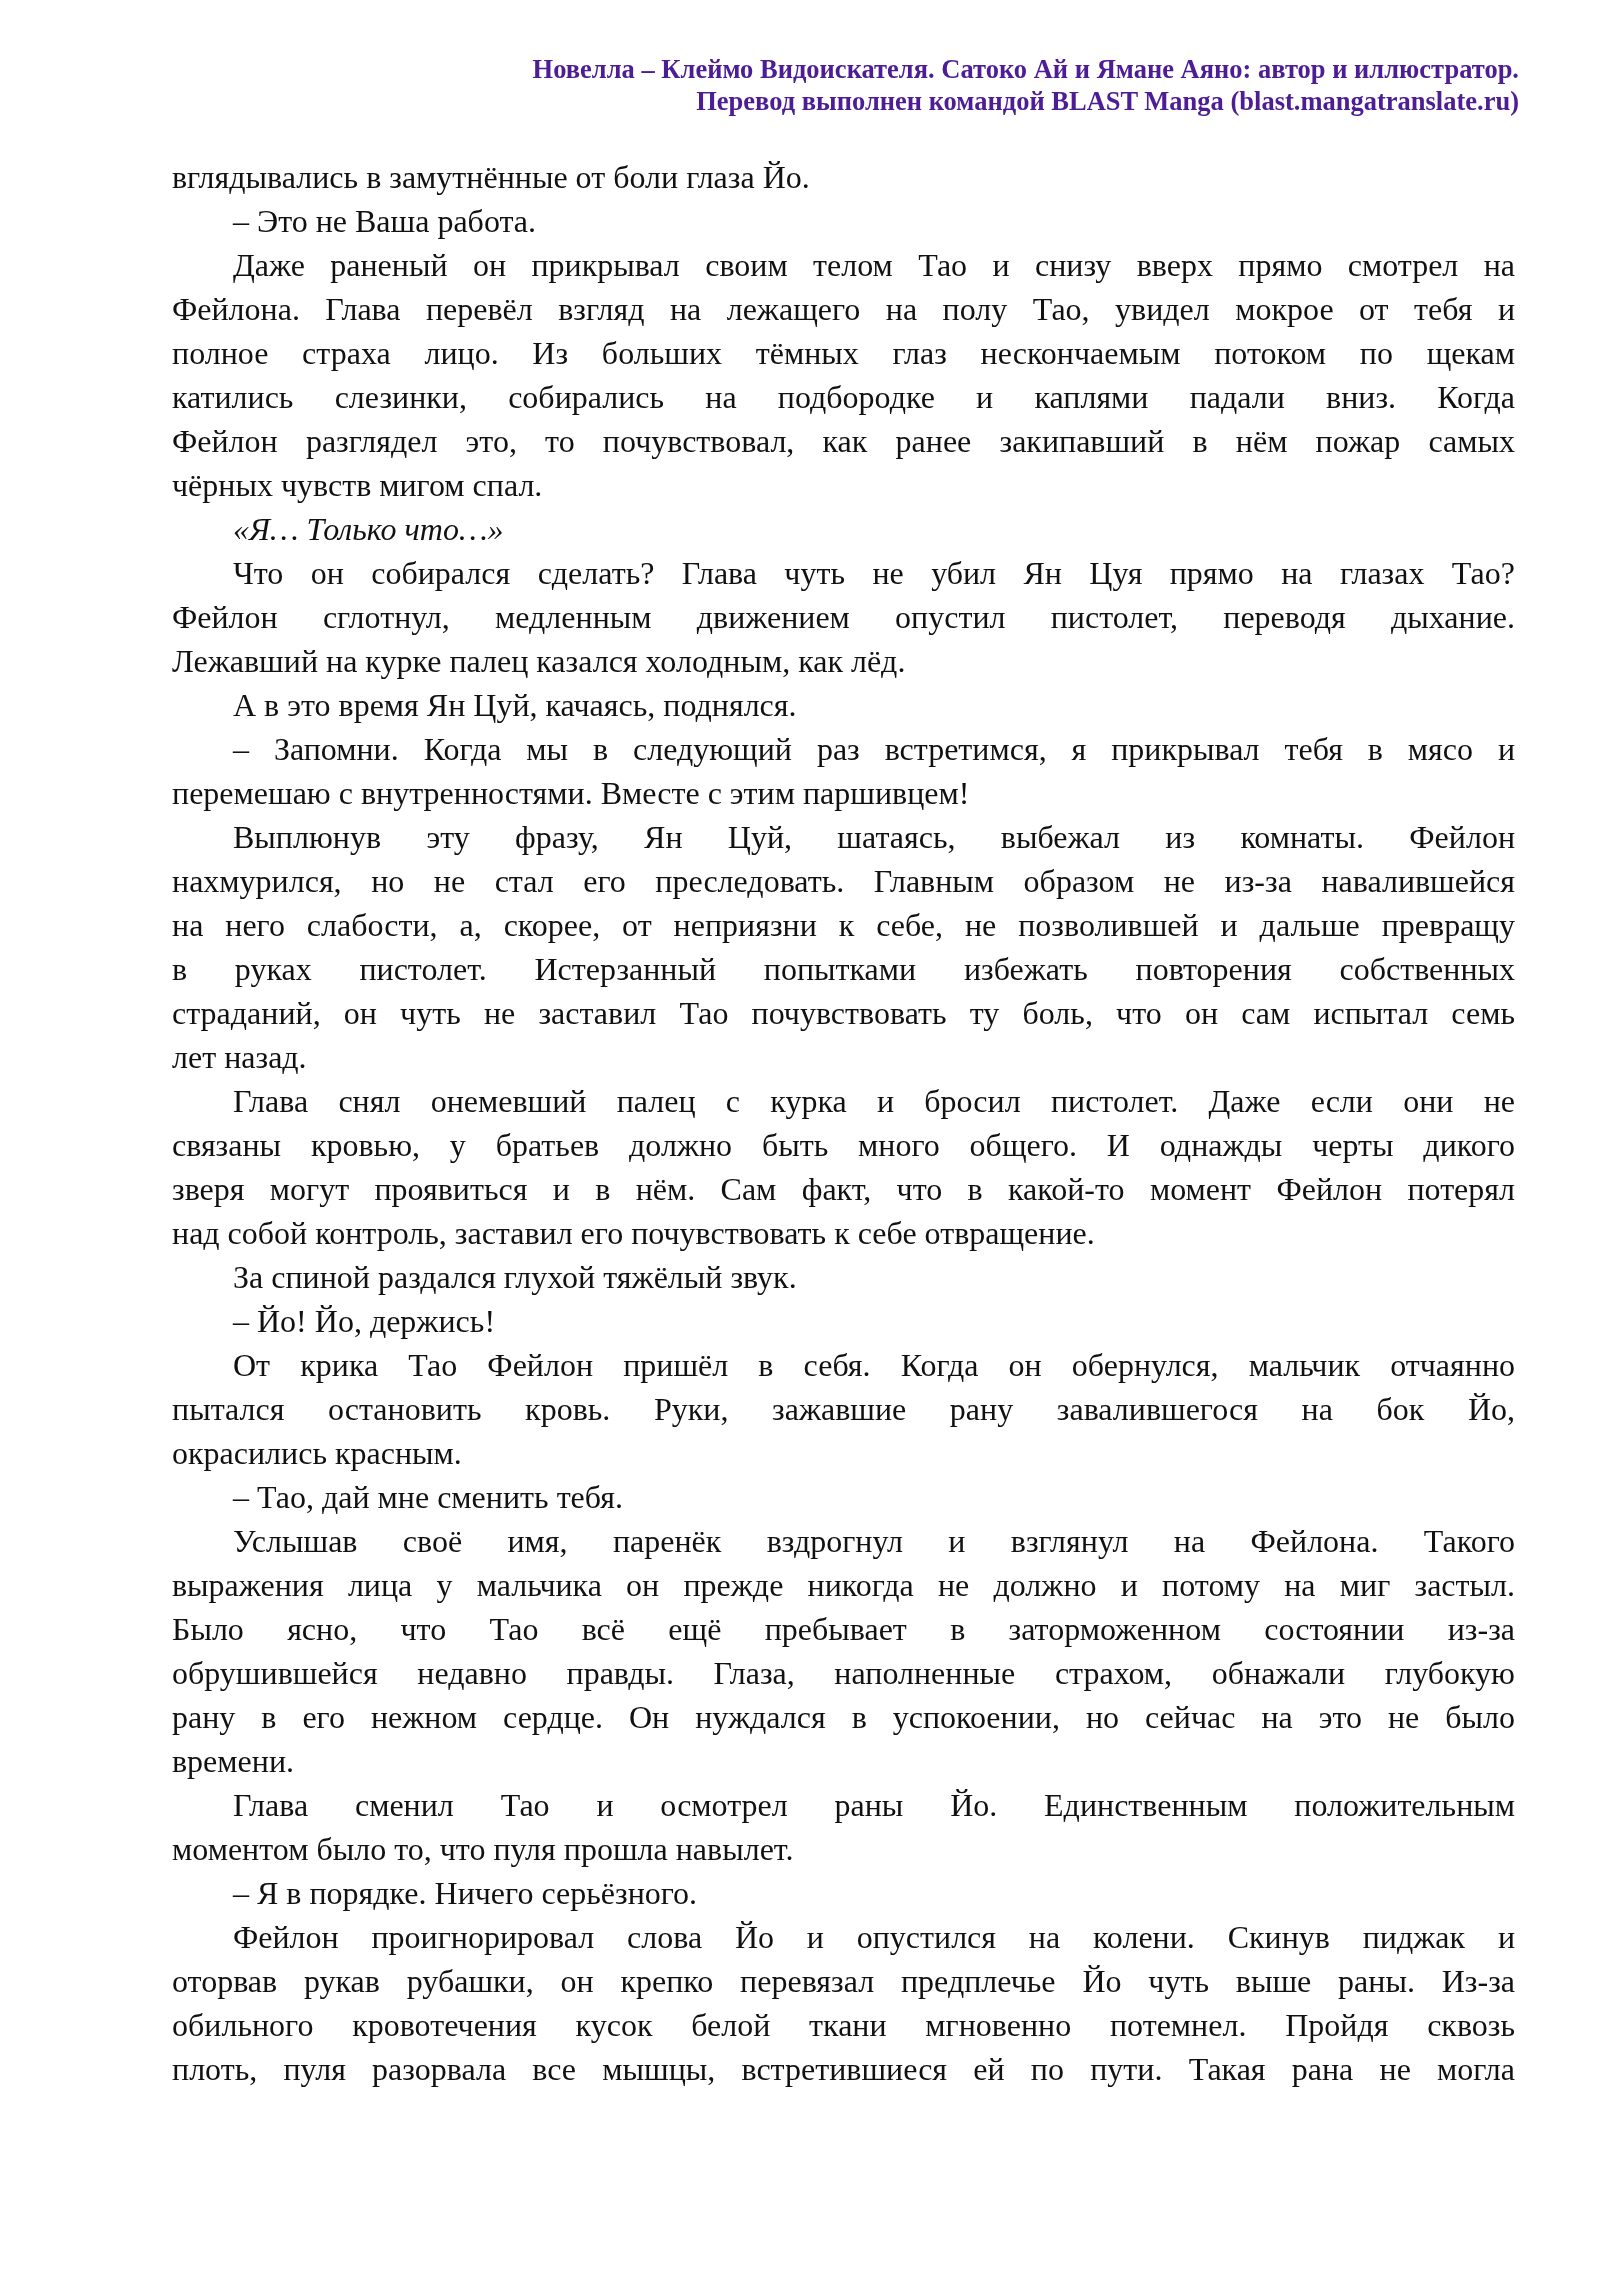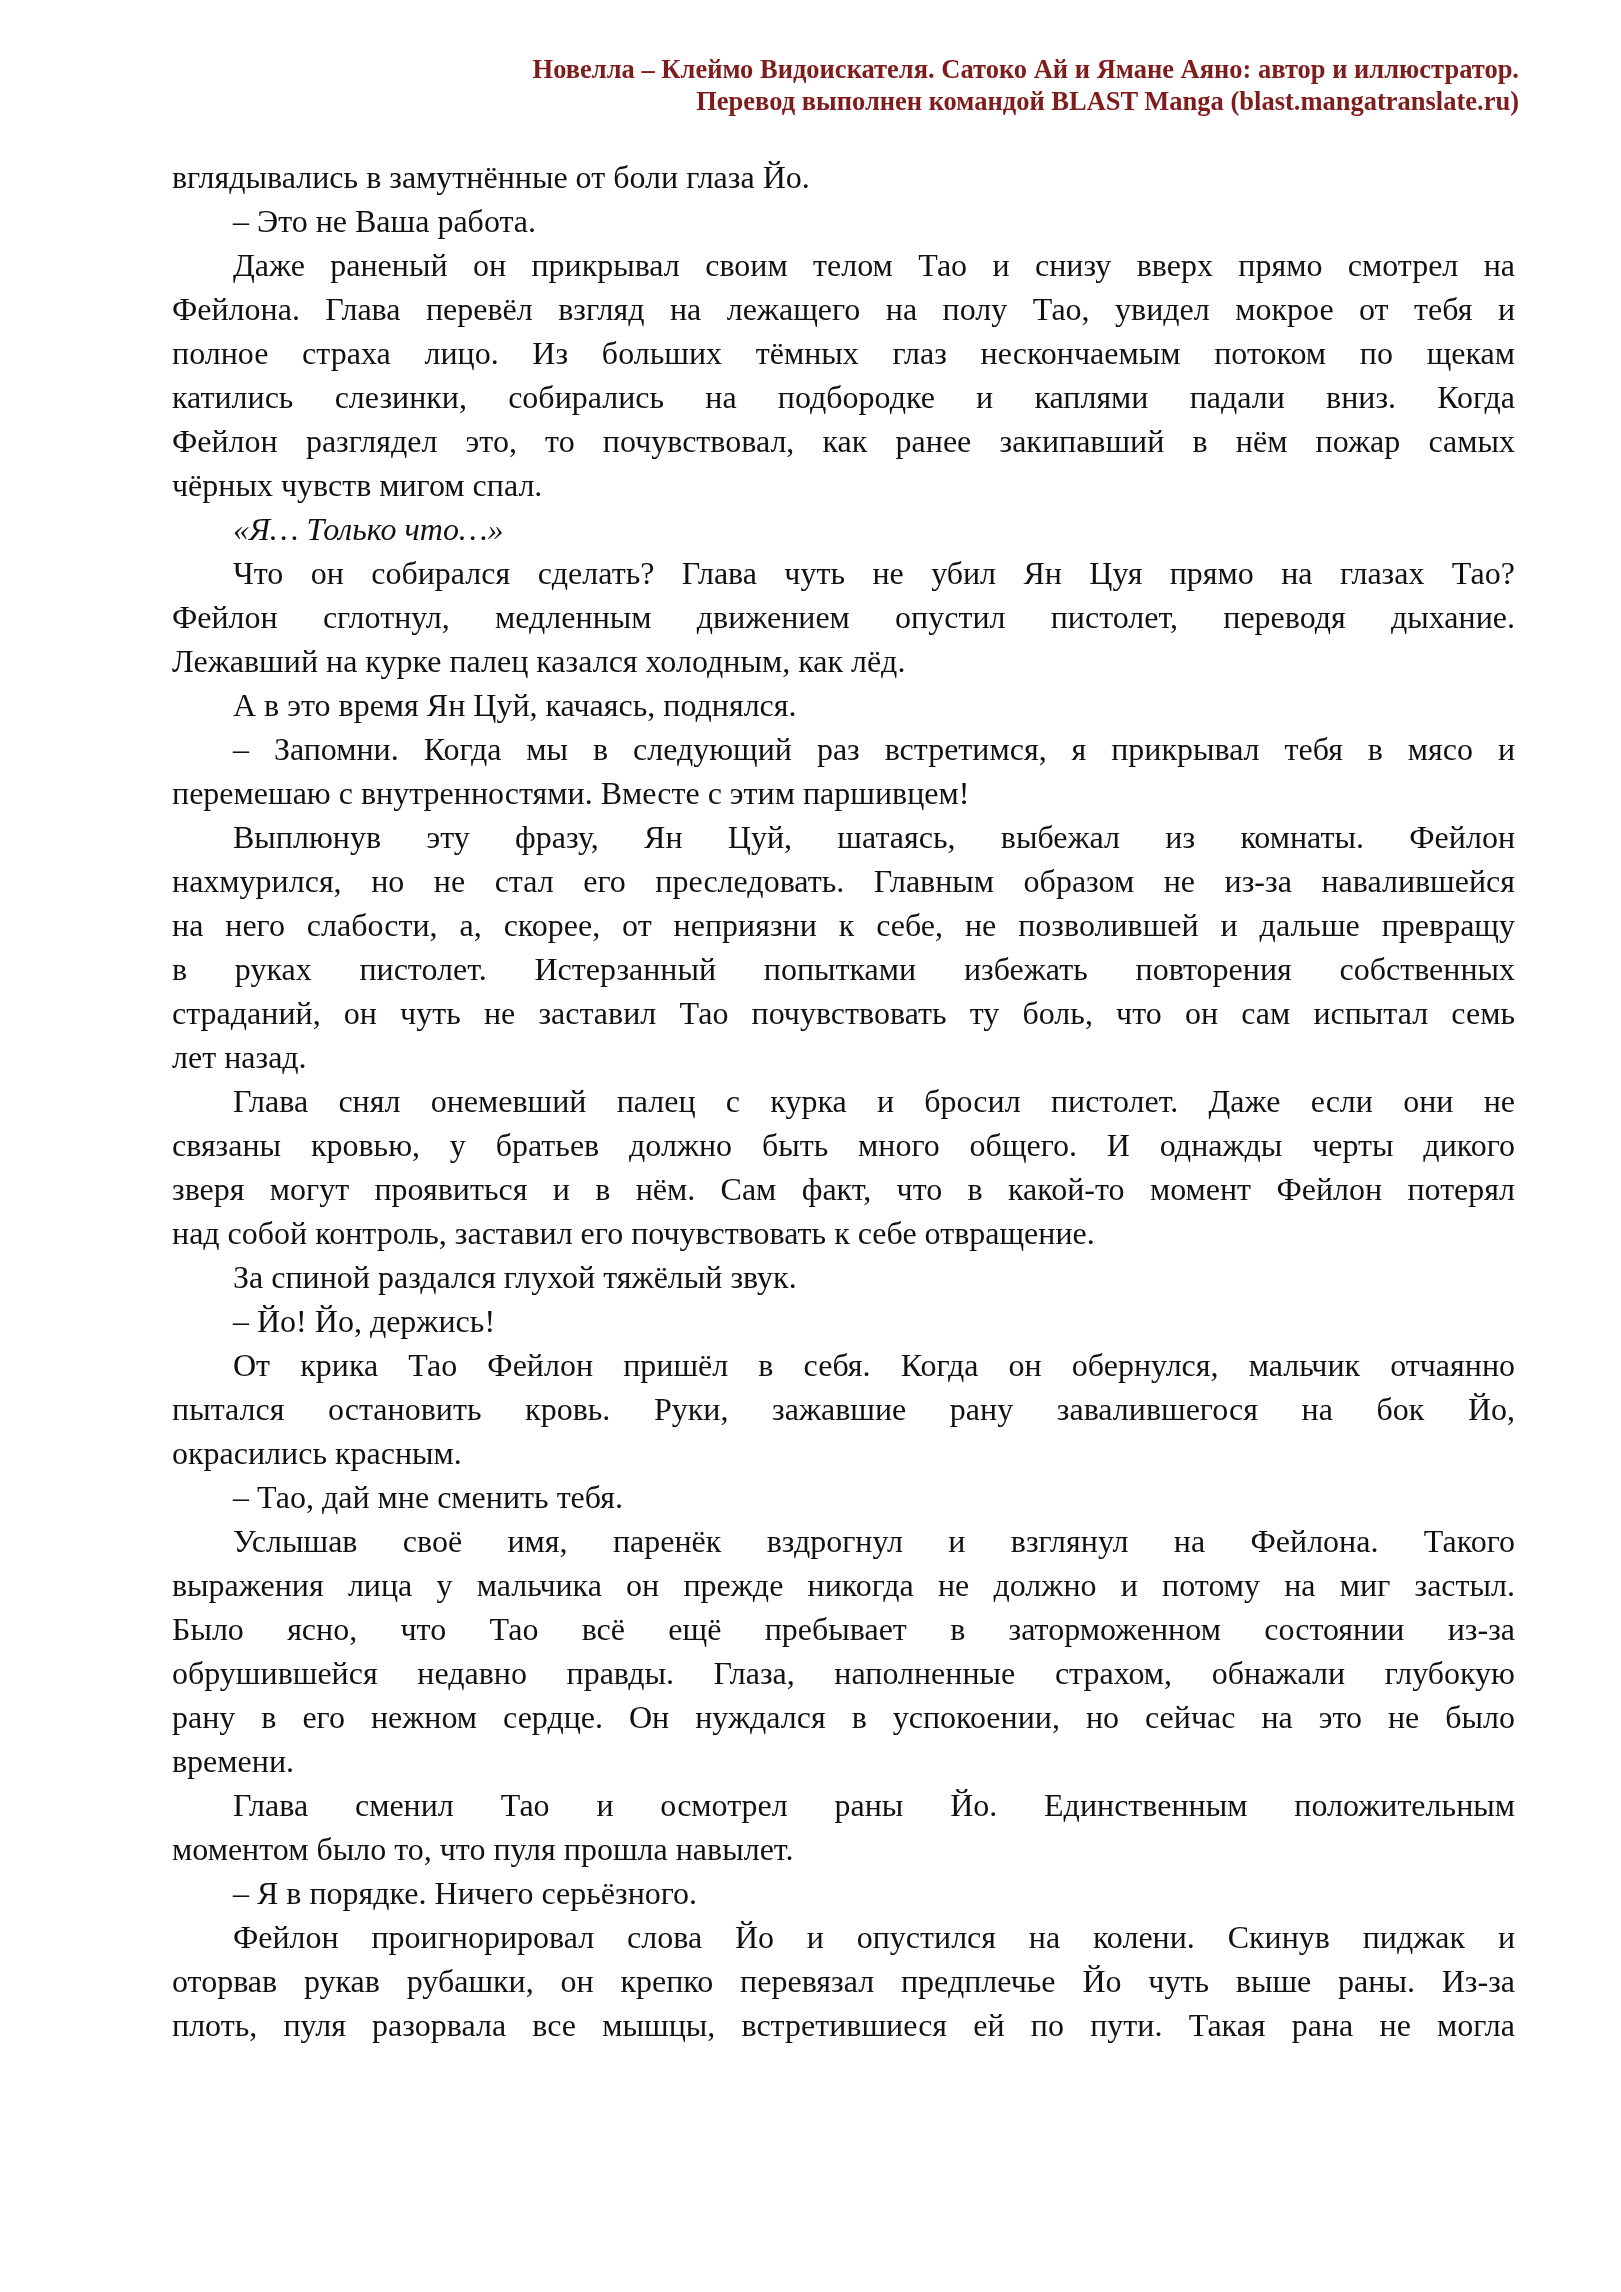--- a/index.html
+++ b/index.html
@@ -1,17 +1,17 @@
 <!DOCTYPE html>
 <html><head>
 <meta charset="utf-8">
 <style>
   html, body { margin: 0; padding: 0; background: #ffffff; }
   body { width: 1621px; height: 2293px; position: relative; overflow: hidden; font-family: "Liberation Serif", serif; color: #111111; }
-  .header { position: absolute; right: 102px; top: 53px; text-align: right; font-weight: bold; font-size: 26.5px; line-height: 32px; color: #7f1d1d; }
+  .header { position: absolute; right: 102px; top: 53px; text-align: right; font-weight: bold; font-size: 26.5px; line-height: 32px; color: #4c1d95; }
   .header div { white-space: nowrap; }
   .body { position: absolute; left: 172px; top: 155px; width: 1343px; }
   .line { font-size: 32px; height: 44px; line-height: 44px; white-space: nowrap; text-align: justify; text-align-last: justify; }
   .line.last { text-align: right; text-align-last: left; }
   .line.indent { text-indent: 61px; }
   .line.italic { font-style: italic; }
 </style>
 </head>
 <body>
 
@@ -89,16 +89,17 @@
     <div>
       <div class="line indent">Глава сменил Тао и осмотрел раны Йо. Единственным положительным</div>
       <div class="line last">моментом было то, что пуля прошла навылет.</div>
     </div>
     <div>
       <div class="line indent last">– Я в порядке. Ничего серьёзного.</div>
     </div>
     <div>
       <div class="line indent">Фейлон проигнорировал слова Йо и опустился на колени. Скинув пиджак и</div>
       <div class="line">оторвав рукав рубашки, он крепко перевязал предплечье Йо чуть выше раны. Из-за</div>
+      <div class="line">обильного кровотечения кусок белой ткани мгновенно потемнел. Пройдя сквозь</div>
       <div class="line">плоть, пуля разорвала все мышцы, встретившиеся ей по пути. Такая рана не могла</div>
     </div>
   </div>
 
 
 </body></html>

